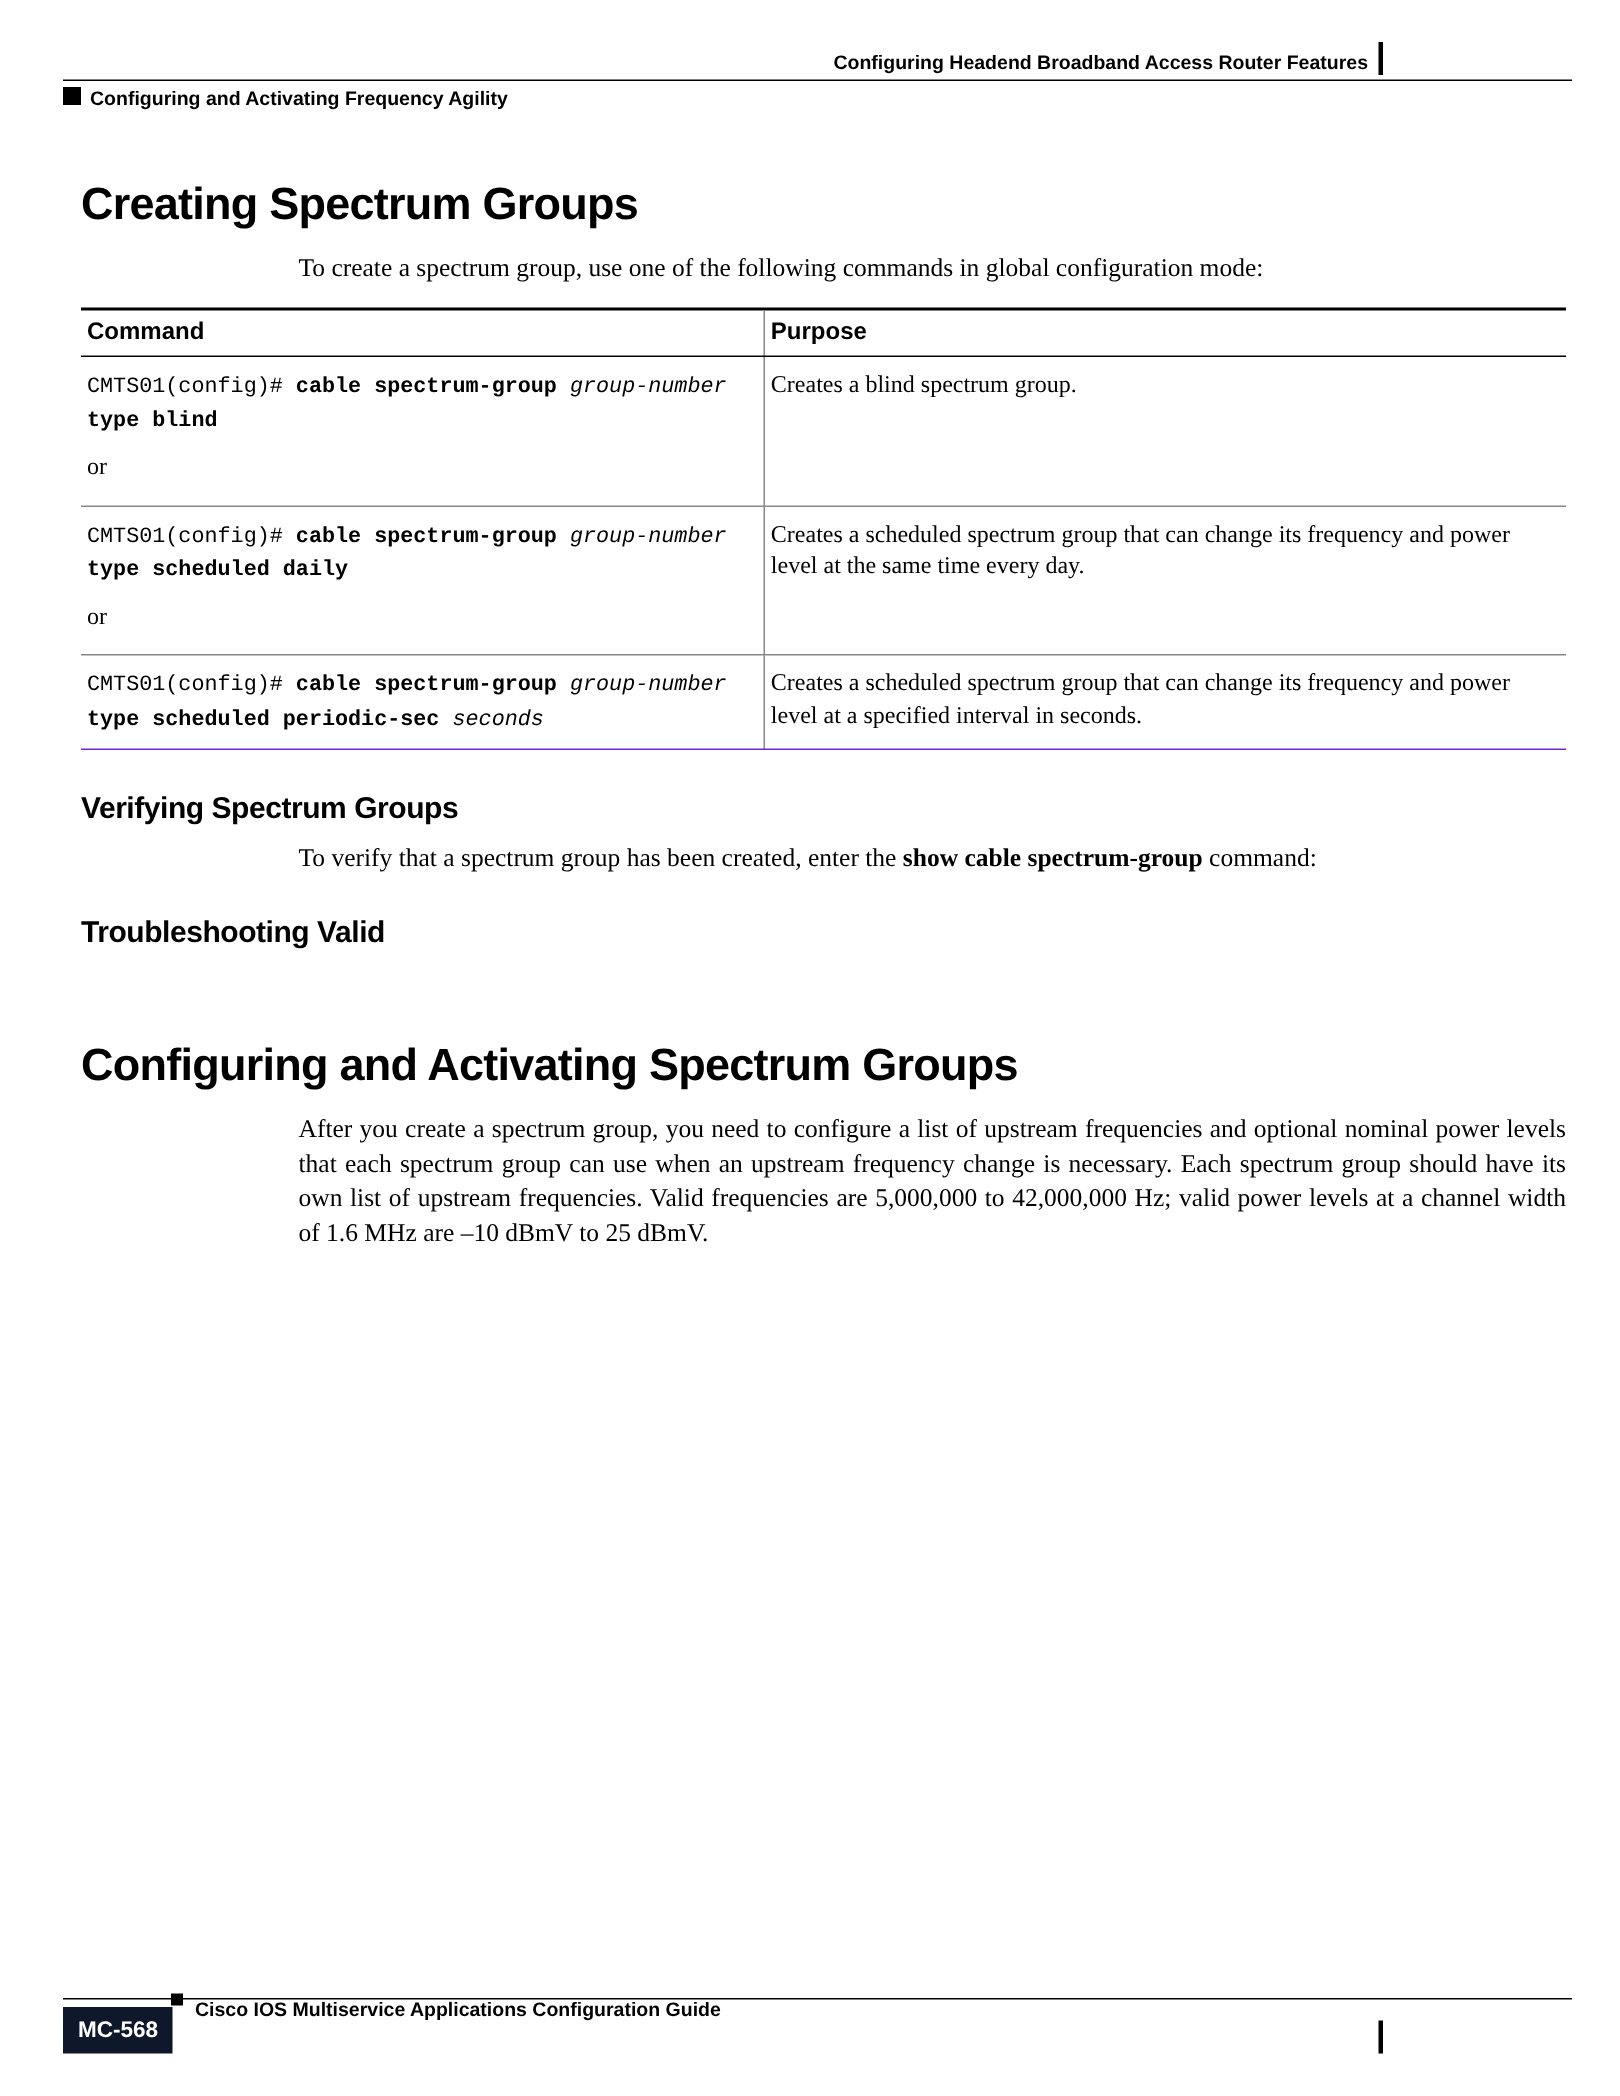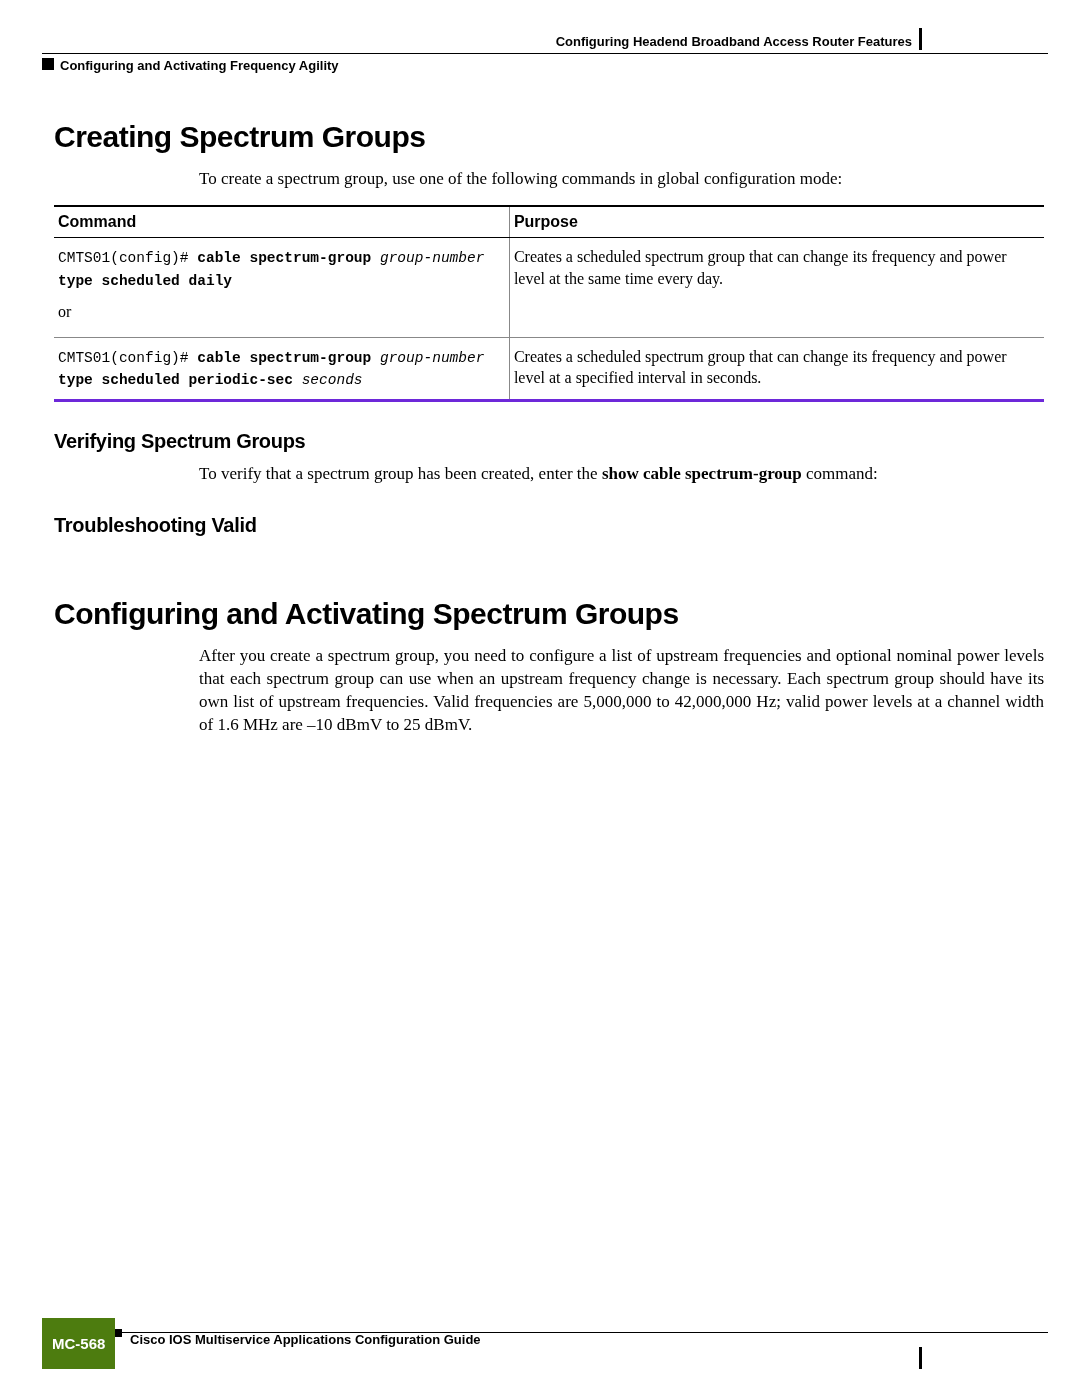--- a/index.html
+++ b/index.html
@@ -97,21 +97,21 @@
     margin-left: 30px;
   }
   table.cmd td {
     vertical-align: top;
     padding: 8px 4px;
     border-bottom: 1px solid #888;
     font-size: 16px;
     line-height: 1.35;
   }
   table.cmd tr.lastrow td {
-    border-bottom: 3px solid #6d28d9;
+    border-bottom: 1px solid #6d28d9;
   }
   .col-cmd { width: 46%; border-right: 1px solid #888; }
   .col-purpose { width: 54%; padding-left: 8px; }
   .mono { font-family: "Courier New", Courier, monospace; font-size: 14.5px; }
   .mono-b { font-family: "Courier New", Courier, monospace; font-weight: bold; font-size: 14.5px; }
   .mono-i { font-family: "Courier New", Courier, monospace; font-style: italic; font-size: 14.5px; }
   .or { font-family: "Times New Roman", serif; font-size: 16px; margin: 10px 0 6px 0; }
   .serif-b { font-weight: bold; }
   pre.code {
     font-family: "Courier New", Courier, monospace;
@@ -141,26 +141,26 @@
     left: 130px;
     bottom: 50px;
     font-family: Arial, Helvetica, sans-serif;
     font-weight: bold;
     font-size: 13px;
   }
   .page-num-box {
     position: absolute;
     left: 42px;
     bottom: 28px;
-    background: #4d7c0f;
+    background: #0f172a;
     color: #fff;
     font-family: Arial, Helvetica, sans-serif;
     font-weight: bold;
     font-size: 15px;
-    padding: 17px 10px;
+    padding: 7px 10px;
   }
   .footer-right-rule {
     position: absolute;
     right: 34px;
     bottom: 28px;
     height: 22px;
     border-right: 3px solid #000;
   }
 </style>
 </head>
@@ -181,20 +181,29 @@
     <p class="body-para">To create a spectrum group, use one of the following commands in global configuration mode:</p>
 
     <table class="cmd">
       <thead>
         <tr>
           <th class="col-cmd">Command</th>
           <th class="col-purpose">Purpose</th>
         </tr>
       </thead>
       <tbody>
+        <tr>
+          <td class="col-cmd">
+            <div>
+              <span class="mono">CMTS01(config)# </span><span class="mono-b">cable spectrum-group</span><span class="mono-i"> group-number </span><span class="mono-b">type blind</span>
+            </div>
+            <div class="or">or</div>
+          </td>
+          <td class="col-purpose">Creates a blind spectrum group.</td>
+        </tr>
         <tr>
           <td class="col-cmd">
             <div>
               <span class="mono">CMTS01(config)# </span><span class="mono-b">cable spectrum-group</span><span class="mono-i"> group-number </span><span class="mono-b">type scheduled daily</span>
             </div>
             <div class="or">or</div>
           </td>
           <td class="col-purpose">Creates a scheduled spectrum group that can change its frequency and power level at the same time every day.</td>
         </tr>
         <tr class="lastrow">

